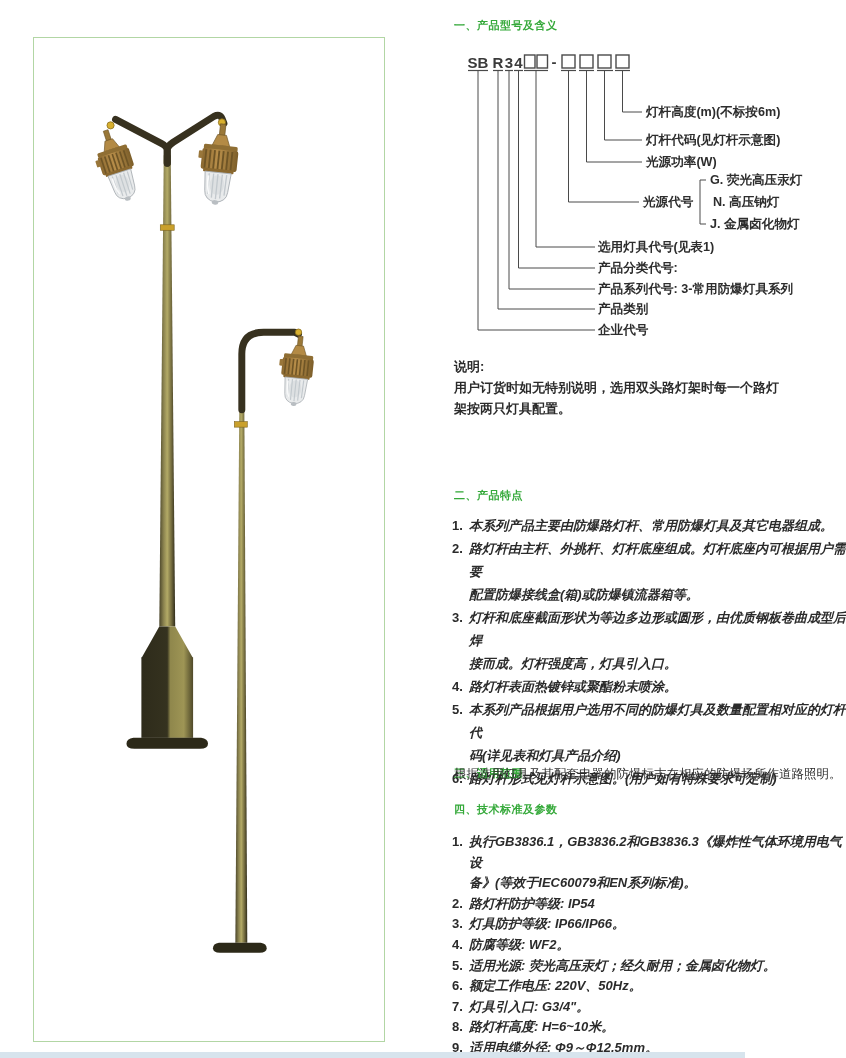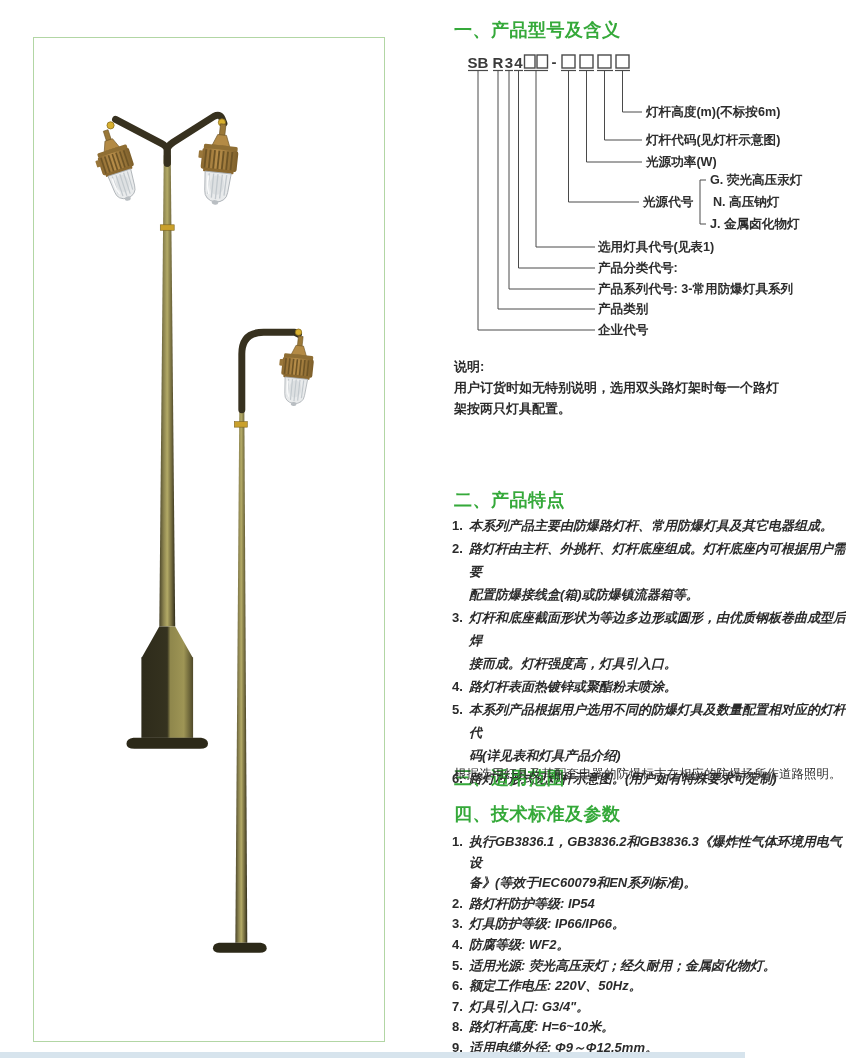--- a/index.html
+++ b/index.html
@@ -5,21 +5,21 @@
   html,body{margin:0;padding:0;background:#ffffff;}
   body{width:846px;height:1058px;position:relative;font-family:"Liberation Sans",sans-serif;color:#2b2b2b;overflow:hidden;}
   .page{position:absolute;inset:0;background:#fff;}
 
   
   .panel{position:absolute;left:33px;top:37px;width:352px;height:1005px;border:1px solid #b2d6a4;background:#fff;box-sizing:border-box;}
   .panel svg{display:block;width:100%;height:100%;}
 
   
   .rightcol{position:absolute;left:450px;top:0;width:396px;height:1058px;}
-  .sec-title{position:absolute;left:4px;margin:0;font-size:18px;font-weight:700;color:#35a93a;letter-spacing:.5px;white-space:nowrap;}
+  .sec-title{position:absolute;left:4px;margin:0;font-size:11px;font-weight:700;color:#35a93a;letter-spacing:.5px;white-space:nowrap;}
   #t1{top:18px;} #t2{top:488px;font-family:Liberation Mono, monospace;} #t3{top:766px;} #t4{top:802px;}
 
   .diagram{position:absolute;left:0;top:0;width:396px;height:345px;}
   .diagram text{fill:#2d2d2d;font-weight:700;}
   .diagram .mc{font-size:15px;fill:#3a3a3a;}
   .diagram .lbl{font-size:12.6px;}
   .diagram line,.diagram path.ln,.diagram rect.mb{stroke:#4a4a4a;fill:none;}
 
   .remark{position:absolute;left:4px;top:356px;width:392px;display:flex;font-size:13px;font-weight:700;line-height:21px;flex-direction:column;}
   .remark .rl{flex:none;width:38px;}

